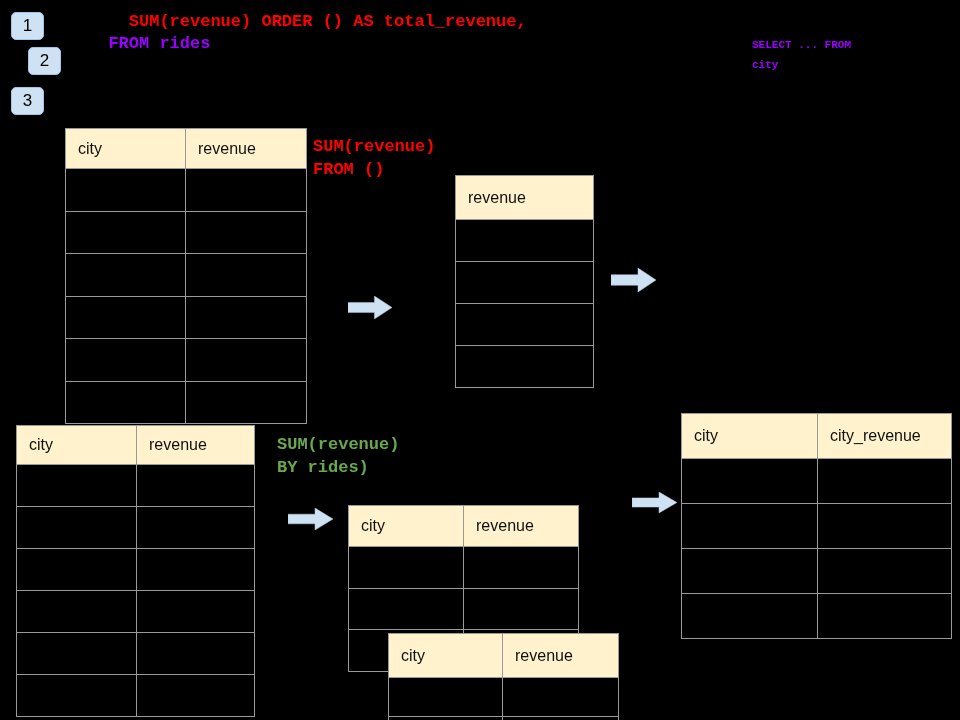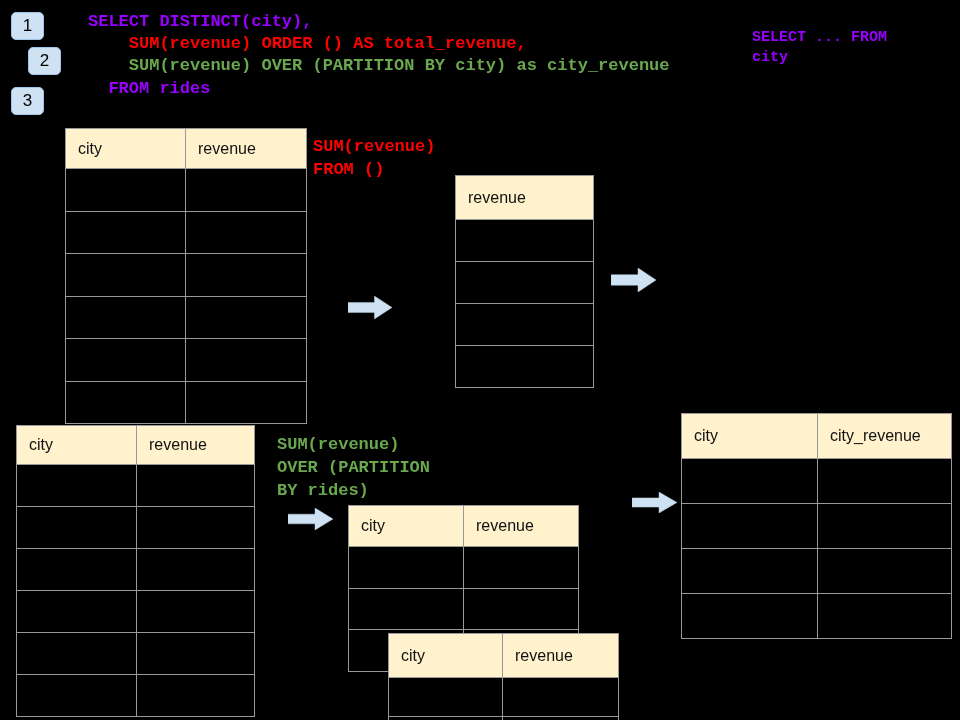--- a/index.html
+++ b/index.html
@@ -6,21 +6,21 @@
   body{
     width:960px;height:720px;background:#000;overflow:hidden;position:relative;
     font-family:"Liberation Sans",sans-serif;
   }
   .abs{position:absolute}
   .mono{
     font-family:"Liberation Mono","DejaVu Sans Mono",monospace;
     font-weight:bold;white-space:pre;
   }
   #sql-code{left:88px;top:11px;font-size:17px;line-height:22.2px}
-  #side-note{left:752px;top:28px;font-size:15px;line-height:19.5px}
+  #side-note{left:752px;top:36px;font-size:11px;line-height:19.5px}
   #note-total{left:313px;top:136px;font-size:17px;line-height:22.5px}
   #note-partition{left:277px;top:433px;font-size:17px;line-height:23px}
   .c-purple{color:var(--purple)}
   .c-red{color:var(--red)}
   .c-green{color:var(--green)}
 
   .badge{
     position:absolute;width:31px;height:26px;
     background:var(--badge-fill);border:1px solid #9fc5e8;border-radius:5px;
     color:#000;font-size:17px;display:flex;align-items:center;justify-content:center;
@@ -41,27 +41,27 @@
   .arrow{position:absolute}
   .arrow svg{display:block;width:100%;height:100%}
 </style>
 </head>
 <body style="--purple: #9900ff; --red: #ff0000; --green: #6aa84f; --thead: #fff2cc; --tborder: #999999; --badge-fill: #cfe2f3;">
 
 <div class="badge" style="left:11px;top:12px">1</div>
 <div class="badge" style="left:28px;top:47px">2</div>
 <div class="badge" style="left:11px;top:87px">3</div>
 
-<div id="sql-code" class="abs mono"><div class="code-line c-purple">SELECT DISTINCT(city),</div><div class="code-line c-red">    SUM(revenue) ORDER () AS total_revenue,</div><div class="code-line c-green">    SUM(revenue) OVER (PARTITION BY city) as city_revenue</div><div class="code-line c-purple">  FROM rides</div></div>
+<div id="sql-code" class="abs mono"><div class="code-line c-red">    SUM(revenue) ORDER () AS total_revenue,</div><div class="code-line c-purple">  FROM rides</div></div>
 
 <div id="side-note" class="abs mono"><div class="code-line c-purple">SELECT ... FROM</div><div class="code-line c-purple">city</div></div>
 
 <div id="note-total" class="abs mono"><div class="code-line c-red">SUM(revenue)</div><div class="code-line c-red">FROM ()</div></div>
 
-<div id="note-partition" class="abs mono"><div class="code-line c-green">SUM(revenue)</div><div class="code-line c-green">OVER (PARTITION</div><div class="code-line c-green">BY rides)</div></div>
+<div id="note-partition" class="abs mono"><div class="code-line c-green">SUM(revenue)</div><div class="code-line c-green">BY rides)</div></div>
 
 <div class="tbl" style="left: 65px; top: 128px; width: 240px;">
     <div class="hrow" style="height: 39px;">
       <div class="hcell" style="width: 120px;">city</div>
       <div class="hcell" style="width: 120px;">revenue</div>
     </div>
     <div class="brow" style="height: 41.5px;">
       <div class="bcell" style="width: 120px;"></div>
       <div class="bcell" style="width: 120px;"></div>
     </div>

